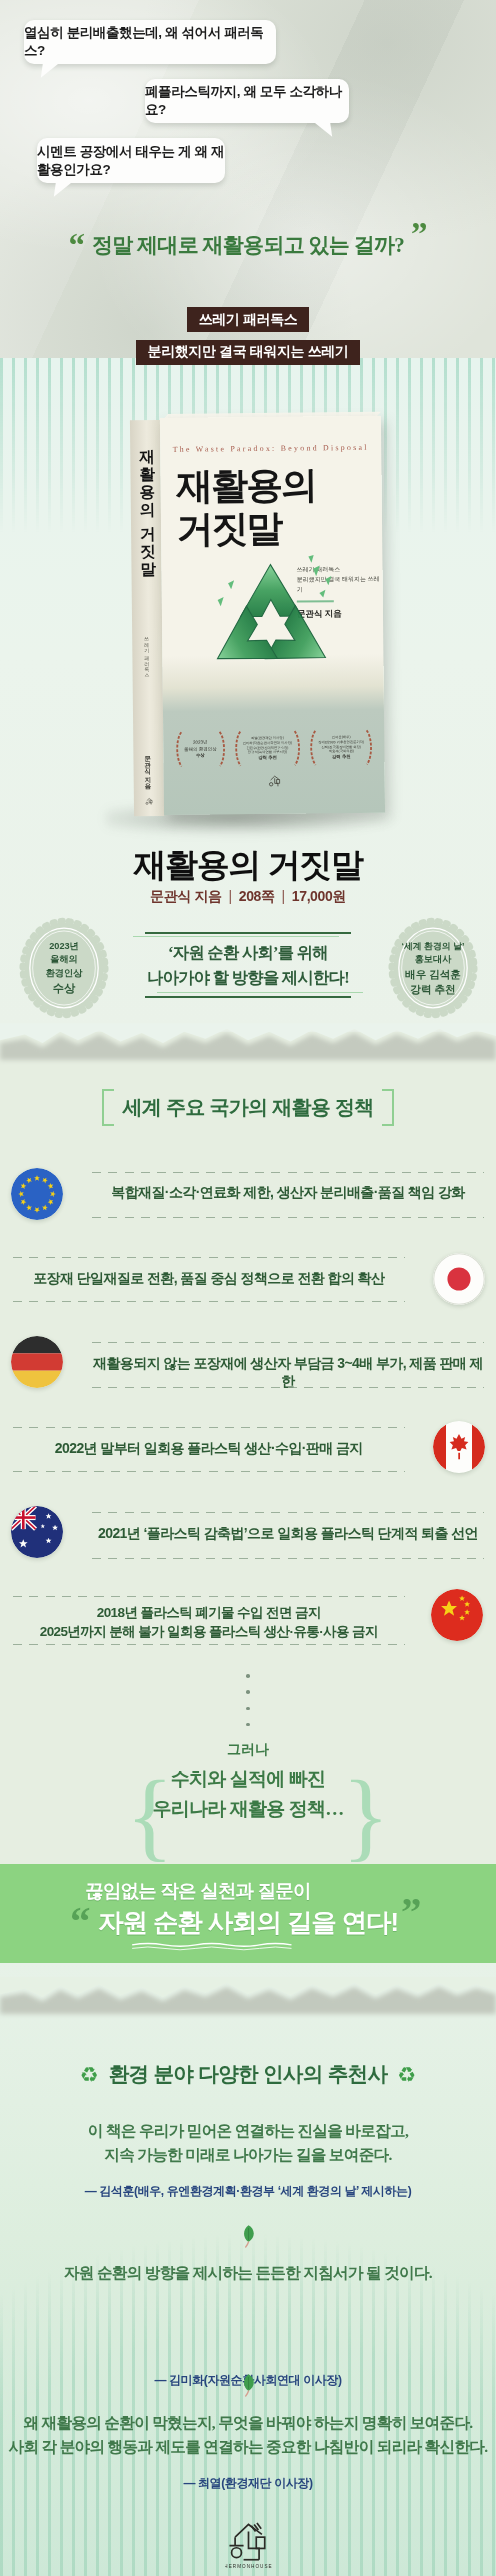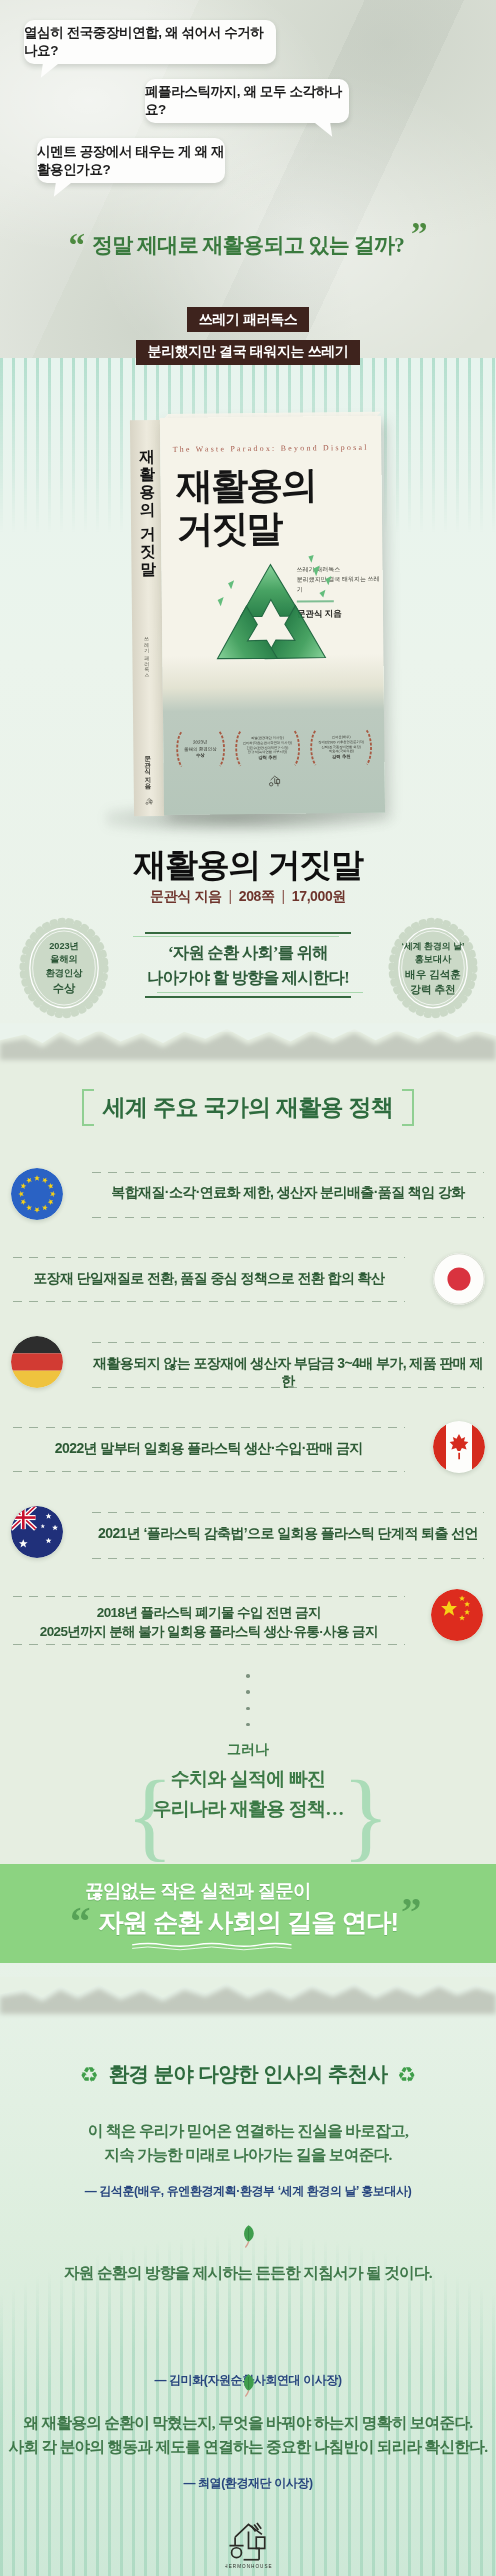--- a/index.html
+++ b/index.html
@@ -88,21 +88,21 @@
   .aw-l1{font-size:9.2px;line-height:13.5px;font-weight:600;}
   .aw-big{font-size:11.3px;font-weight:800;margin-top:1.4px;}
   .dline{position:absolute;height:2.1px;background:#35693f;}
   .dline2{position:absolute;height:1.4px;background:#a9d8ae;}
   .promo{left:124px;top:940px;width:248px;text-align:center;color:#2e5c3a;
     font-family:"Liberation Serif",serif;font-weight:700;font-size:16.3px;line-height:25px;letter-spacing:-0.7px;}
   
   .torn{left:0;width:496px;height:50px;}
   
   .pheader{left:0;top:1089px;width:496px;display:flex;justify-content:center;align-items:center;gap:8.5px;}
-  .pheader h2{margin:0;font-size:23px;font-weight:800;color:#2e6b3e;letter-spacing:-0.7px;}
+  .pheader h2{margin:0;font-size:20px;font-weight:800;color:#2e6b3e;letter-spacing:-0.7px;}
   .hbr{width:10px;height:33px;}
   .hbr-l{border-left:2.1px solid #90cf92;border-top:2.1px solid #90cf92;border-bottom:2.1px solid #90cf92;}
   .hbr-r{border-right:2.1px solid #90cf92;border-top:2.1px solid #90cf92;border-bottom:2.1px solid #90cf92;}
   .pdash{position:absolute;height:1.4px;
     background:repeating-linear-gradient(90deg,#8fa58f 0 9.2px, transparent 9.2px 16.3px);opacity:.85;}
   .ptext{position:absolute;width:392px;text-align:center;font-size:14px;font-weight:600;color:#2d5a35;letter-spacing:-0.6px;}
   .flag{position:absolute;border-radius:50%;overflow:hidden;box-shadow:0 1.4px 4.3px rgba(40,60,40,.18);width:52px;height:52px;}
   .dotcol{position:absolute;left:246px;width:3.5px;}
   .dot{width:3.5px;height:3.5px;border-radius:50%;background:#7d927f;margin-bottom:12.8px;}
   
@@ -136,21 +136,21 @@
 
   <div class="abs sec-top"></div>
   <div class="abs sec-book"></div>
   <div class="abs stripes-top"></div>
   <div class="abs sec-policy"></div>
   <div class="abs sec-band"></div>
   <div class="abs sec-reviews"></div>
   <div class="abs stripes-bottom"></div>
 
   <div class="bubble" style="left:24px;top:20px;width:252px;height:44px;">
-    <span>열심히 전국중장비연합, 왜 섞어서 수거하나요?</span>
+    <span>열심히 분리배출했는데, 왜 섞어서 패러독스?</span>
     <div class="tail tail-l"></div>
   </div>
   <div class="bubble" style="left:145px;top:79px;width:204px;height:44px;">
     <span>폐플라스틱까지, 왜 모두 소각하나요?</span>
     <div class="tail tail-r"></div>
   </div>
   <div class="bubble" style="left:37px;top:138px;width:188px;height:45px;">
     <span>시멘트 공장에서 태우는 게 왜 재활용인가요?</span>
     <div class="tail tail-l"></div>
   </div>
@@ -504,21 +504,21 @@
   <div class="abs rheader">
     <span class="recy">♻</span>
     <h2>환경 분야 다양한 인사의 추천사</h2>
     <span class="recy">♻</span>
   </div>
 
   <div class="rquote" style="top:2119px;">
     <div>이 책은 우리가 믿어온 연결하는 진실을 바로잡고,</div>
     <div>지속 가능한 미래로 나아가는 길을 보여준다.</div>
   </div>
-  <div class="rauthor" style="top:2183px;">— 김석훈(배우, 유엔환경계획·환경부 ‘세계 환경의 날’ 홍보대사)</div>
+  <div class="rauthor" style="top:2183px;">— 김석훈(배우, 유엔환경계획·환경부 ‘세계 환경의 날’ 제시하는)</div>
 
   <svg class="leaf" style="top:2223px;" width="21" height="25.5" viewBox="0 0 30 36">
     <path d="M15,3 C24,8 26,20 15,27 C6,20 7,9 15,3 Z" fill="#3f9e4d"></path>
     <path d="M15,27 C14,30 13,32 11,34" stroke="#d5a090" stroke-width="2" fill="none" stroke-linecap="round"></path>
     <path d="M15,7 L15,24" stroke="#2e7d3c" stroke-width="1"></path>
   </svg>
 
   <div class="rquote" style="top:2261px;">
     <div>자원 순환의 방향을 제시하는 든든한 지침서가 될 것이다.</div>
   </div>

